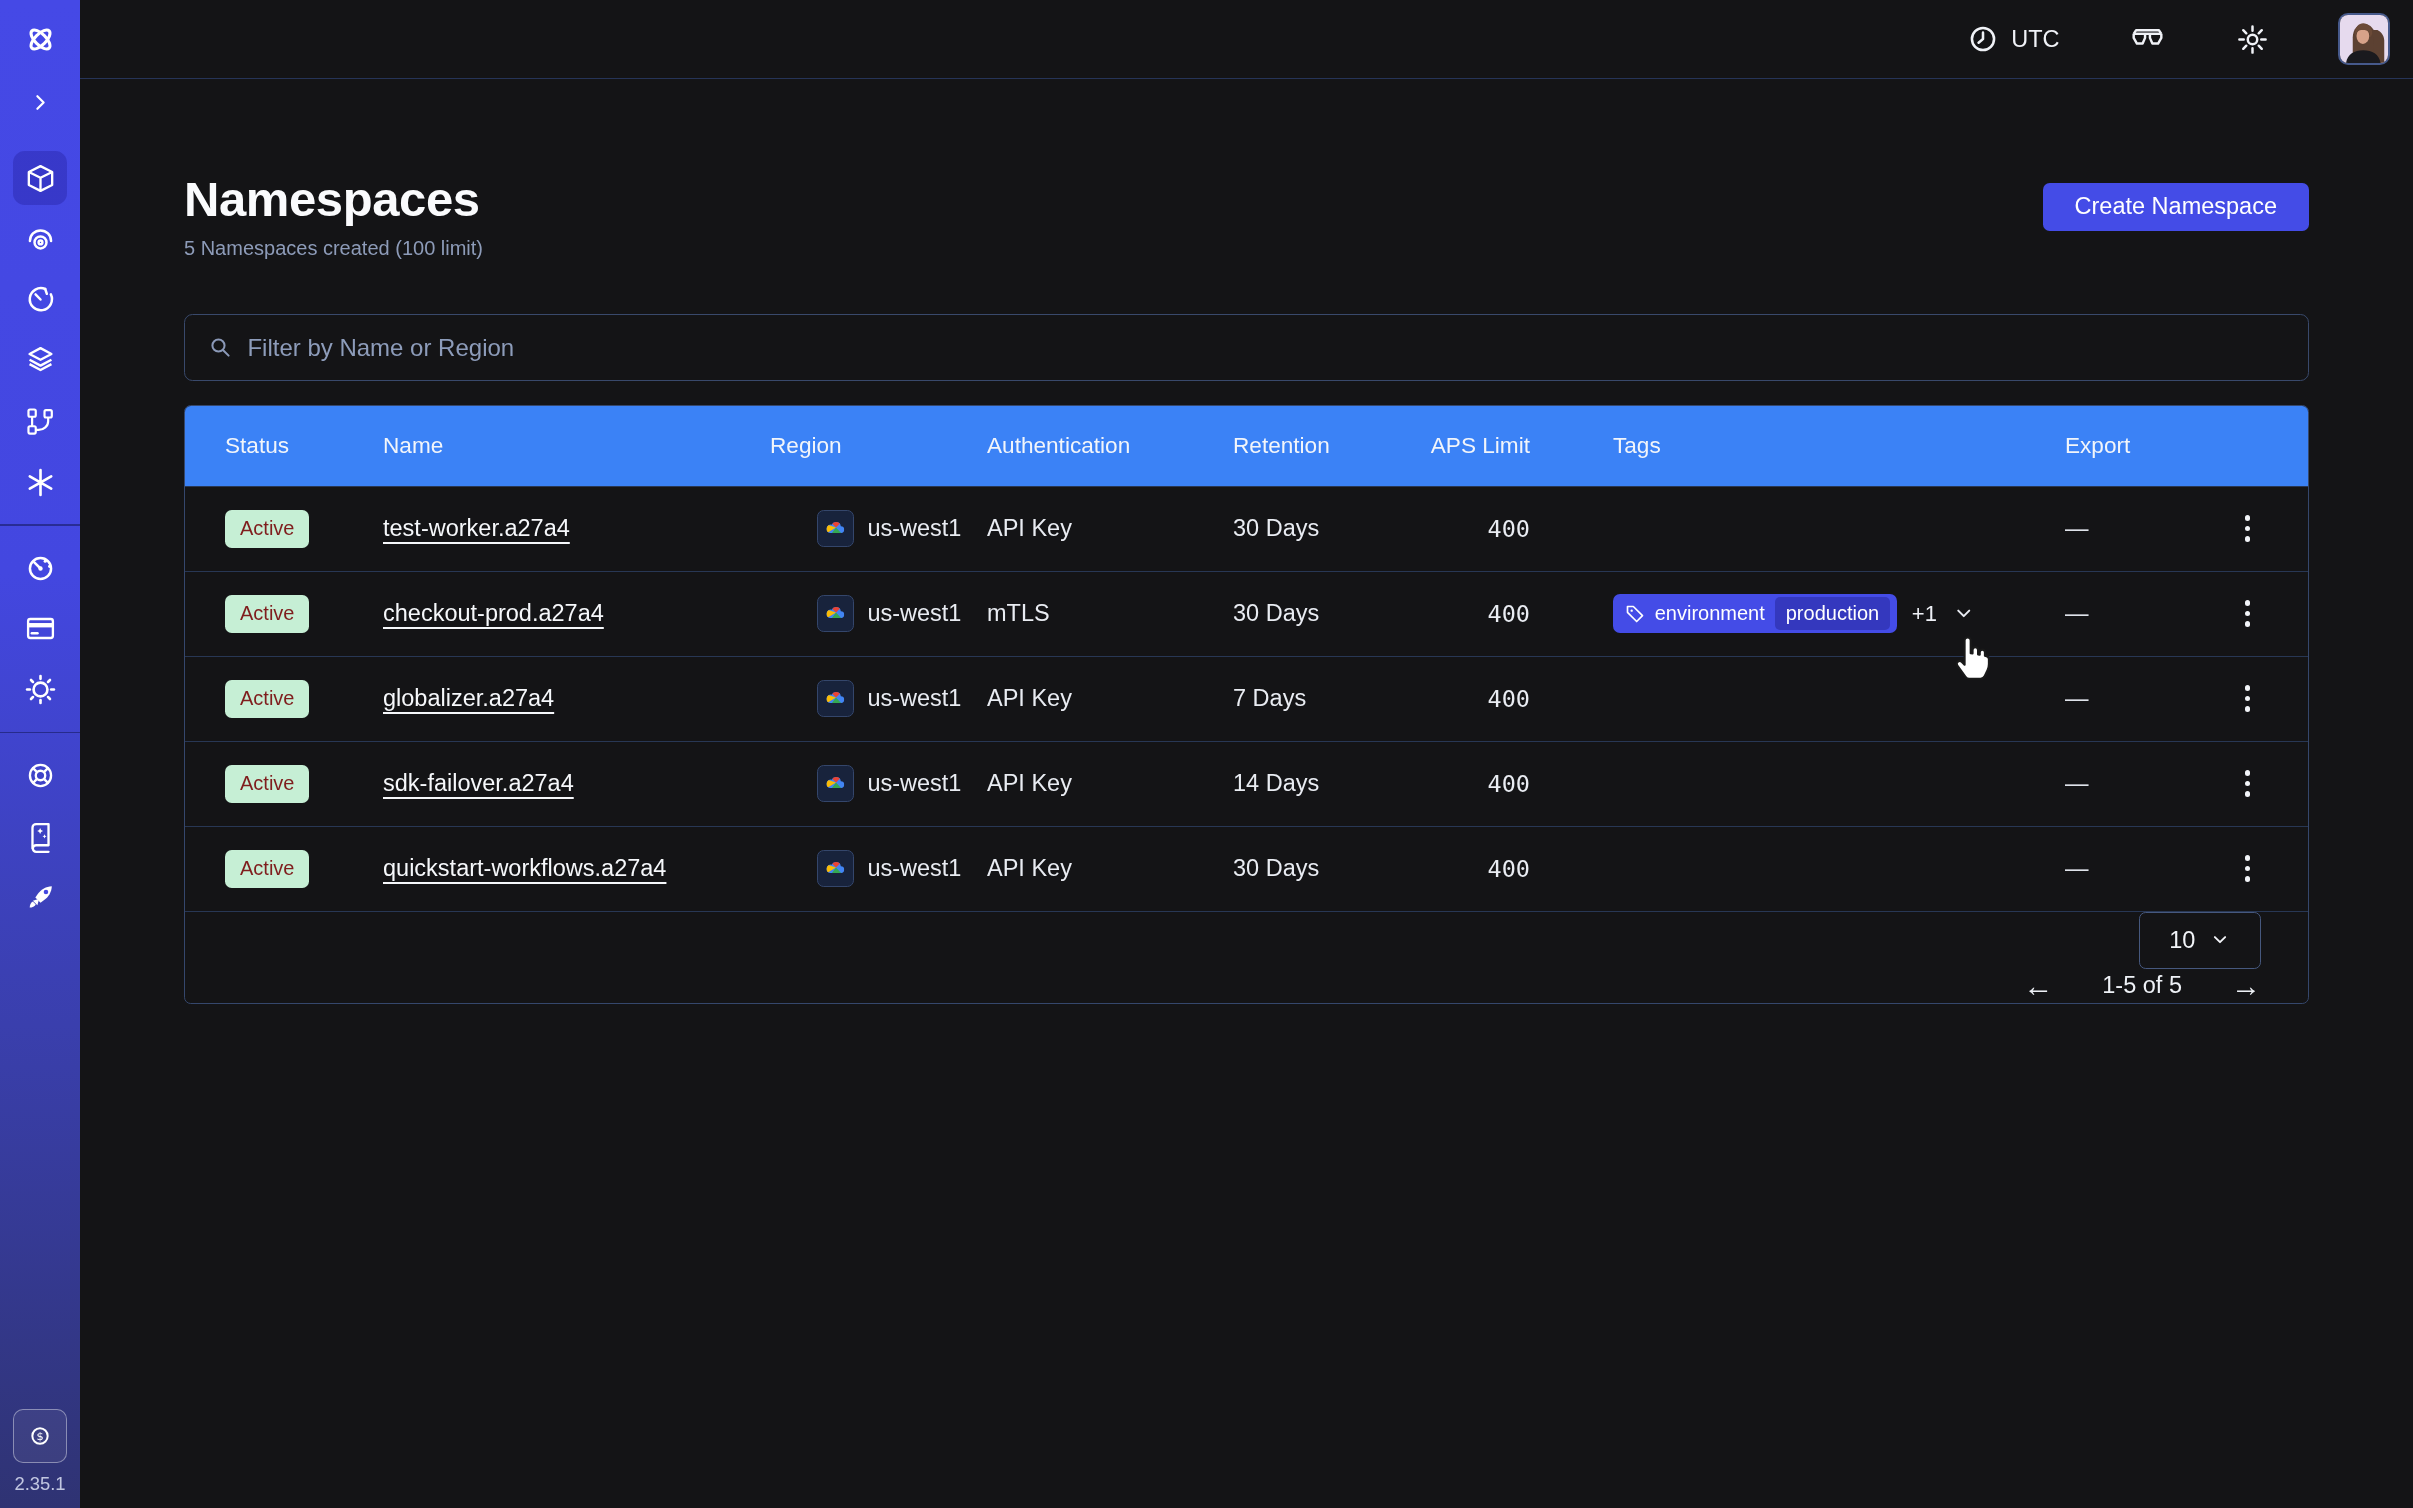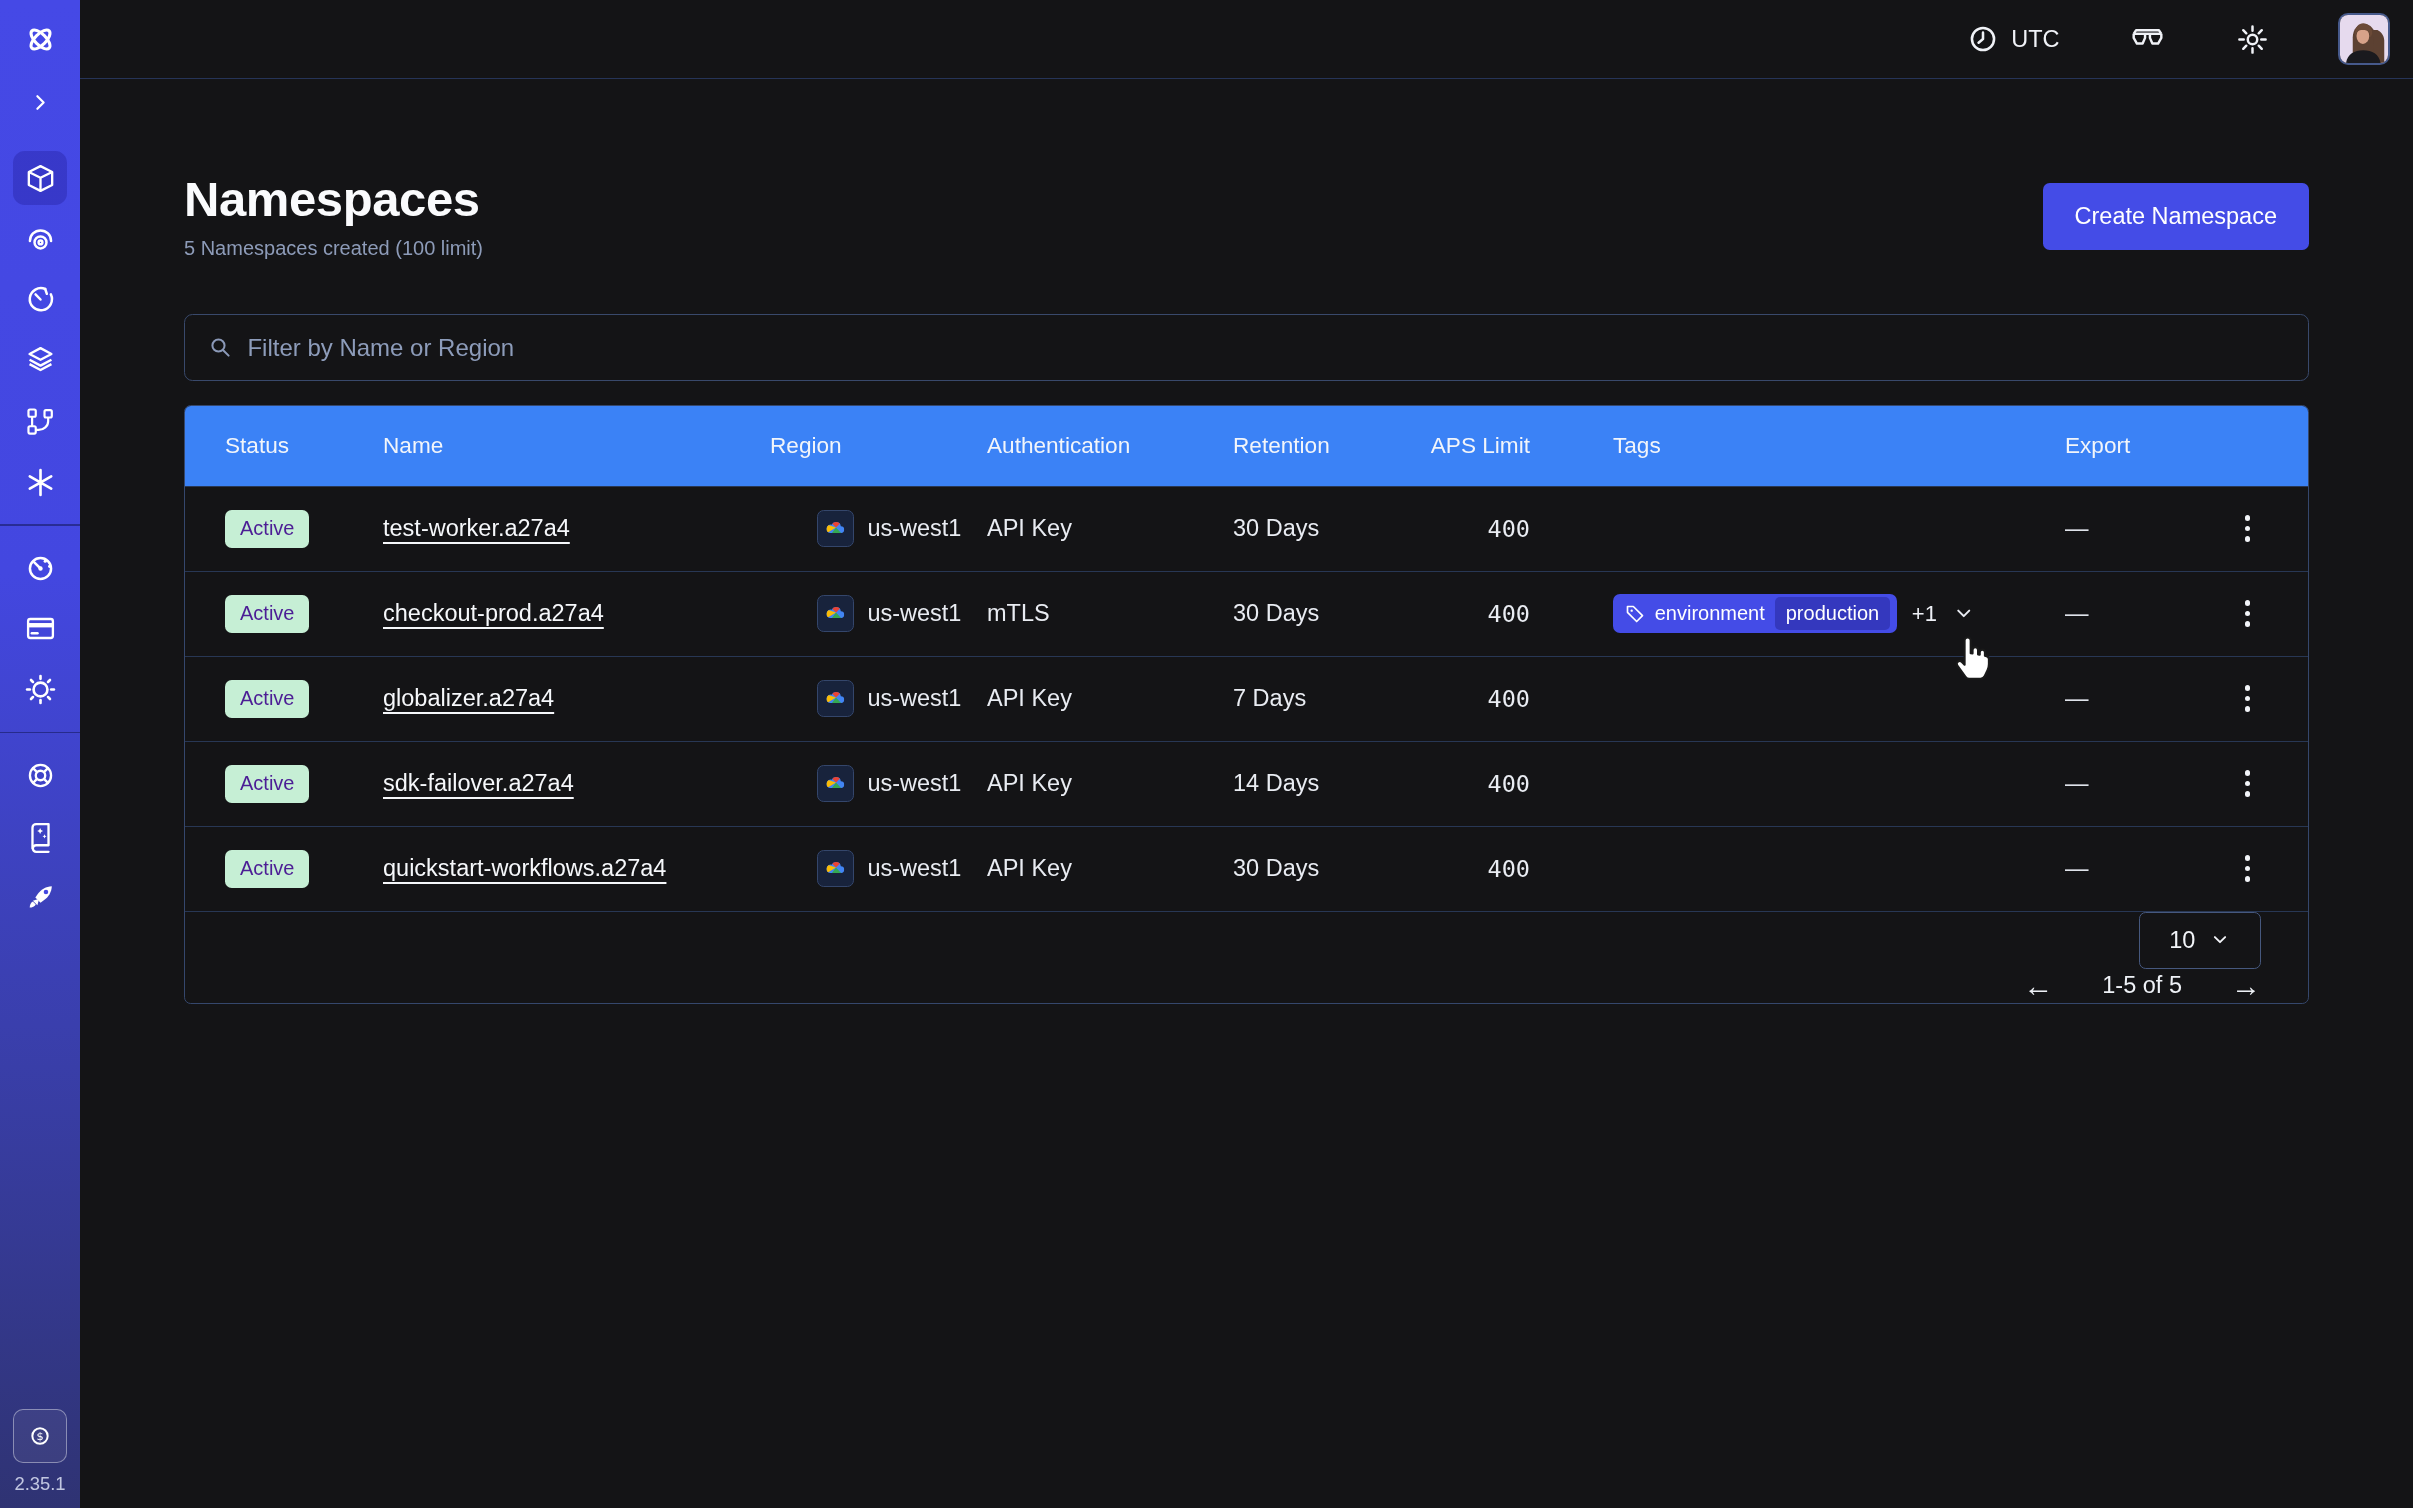--- a/index.html
+++ b/index.html
@@ -29,38 +29,38 @@
   .tz { display:flex; align-items:center; gap:11.7px; color:#F0F2F7; font-size:23.5px; cursor:pointer; }
   .topbar-icon { display:flex; align-items:center; cursor:pointer; }
   .avatar { width:52px; height:52px; border-radius:10px; border:2.5px solid #46598B; overflow:hidden; cursor:pointer; }
   .avatar svg { display:block; width:100%; height:100%; }
 
   
   .main { position:absolute; left:80px; top:79px; right:0; bottom:0; padding:0 104px; }
   .page-head { margin-top:92px; display:flex; justify-content:space-between; align-items:flex-start; }
   h1 { font-size:49px; font-weight:700; color:#FAFBFD; letter-spacing:-0.4px; }
   .subtitle { margin-top:10px; font-size:20px; color:#8D9BB8; }
-  .create-btn { margin-top:11.7px; height:67px; padding:0 32px; background:#444CE7; border:none; border-radius:6.7px;
+  .create-btn { margin-top:11.7px; height:48px; padding:0 32px; background:#444CE7; border:none; border-radius:6.7px;
     color:#FFFFFF; font-size:23.5px; font-weight:500; font-family:inherit; cursor:pointer; }
 
   .filter { margin-top:54px; height:67px; border:1.7px solid #39496B; border-radius:8.4px;
     display:flex; align-items:center; gap:13.4px; padding:0 22px; }
   .filter input { flex:1; background:transparent; border:none; outline:none; font-size:24px; color:#E8EBF2; font-family:inherit; }
   .filter input::placeholder { color:#8D9CBA; }
 
   
   .table-card { margin-top:23.5px; border:1.7px solid #35476C; border-radius:6.7px; overflow:hidden; }
   .grid { display:grid; grid-template-columns:158px 387px 217px 246px 193px 104px 535px 122px 1fr;
     align-items:center; padding-left:40px; }
   .thead { height:80px; background:#3b82f6; color:#F2F5FA; font-size:22.6px; font-weight:500; }
   .trow { height:85px; font-size:23.5px; color:#E9ECF2; border-top:1.7px solid #283754; }
   .th-aps, .cell-aps { text-align:right; }
   .cell-aps { font-family:"DejaVu Sans Mono",monospace; }
   .th-tags, .cell-tags { padding-left:83px; }
-  .badge { display:inline-block; background:#C6EFD5; color:#4c1d95; font-size:20px; font-weight:500;
+  .badge { display:inline-block; background:#C6EFD5; color:#7f1d1d; font-size:20px; font-weight:500;
     padding:7.5px 15px; border-radius:6.7px; }
   .name-link { color:#F6F8FB; text-decoration:underline; text-underline-offset:5.9px; text-decoration-thickness:1.7px; cursor:pointer; }
   .region-cell { display:flex; align-items:center; gap:13.4px;margin-left:47px; }
   .gcp-chip { width:37px; height:37px; border:1.7px solid #34466B; background:#18233C; border-radius:6.7px;
     display:flex; align-items:center; justify-content:center; flex:none; }
   .tag-group { display:flex; align-items:center; gap:15px; }
   .tag-pill { display:inline-flex; align-items:center; gap:10px; background:#444CE7; height:39px;
     border-radius:7px; padding:0 6.7px 0 11.7px; font-size:20px; color:#FFFFFF; cursor:pointer; }
   .tag-value { background:#3438BE; border-radius:5px; padding:5px 11px; }
   .tag-more { font-size:22px; color:#EEF0F6; }

